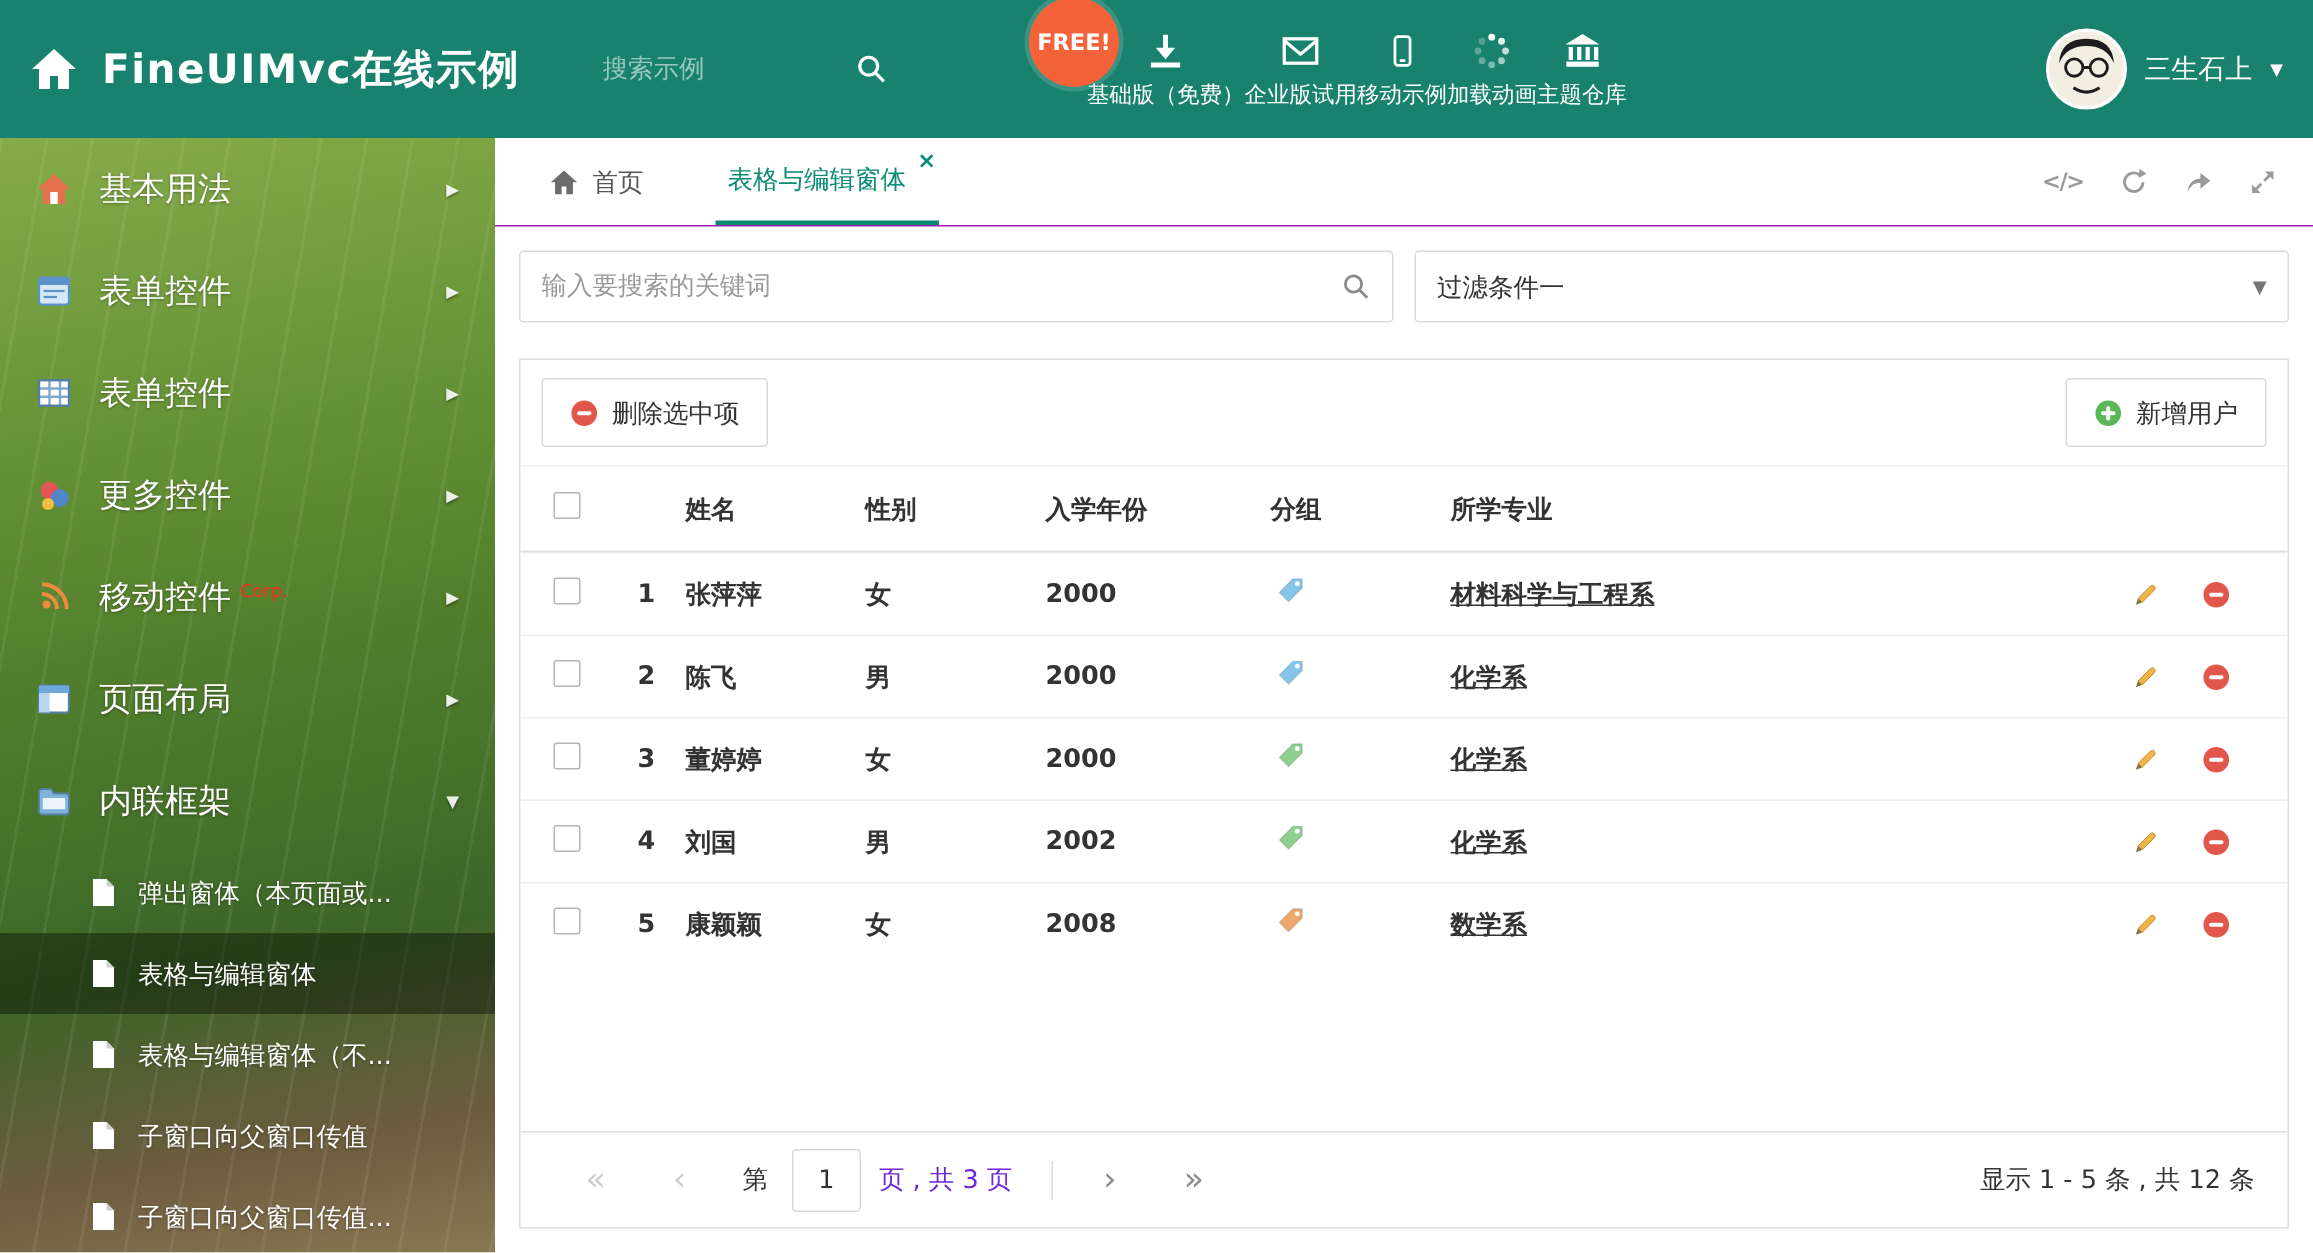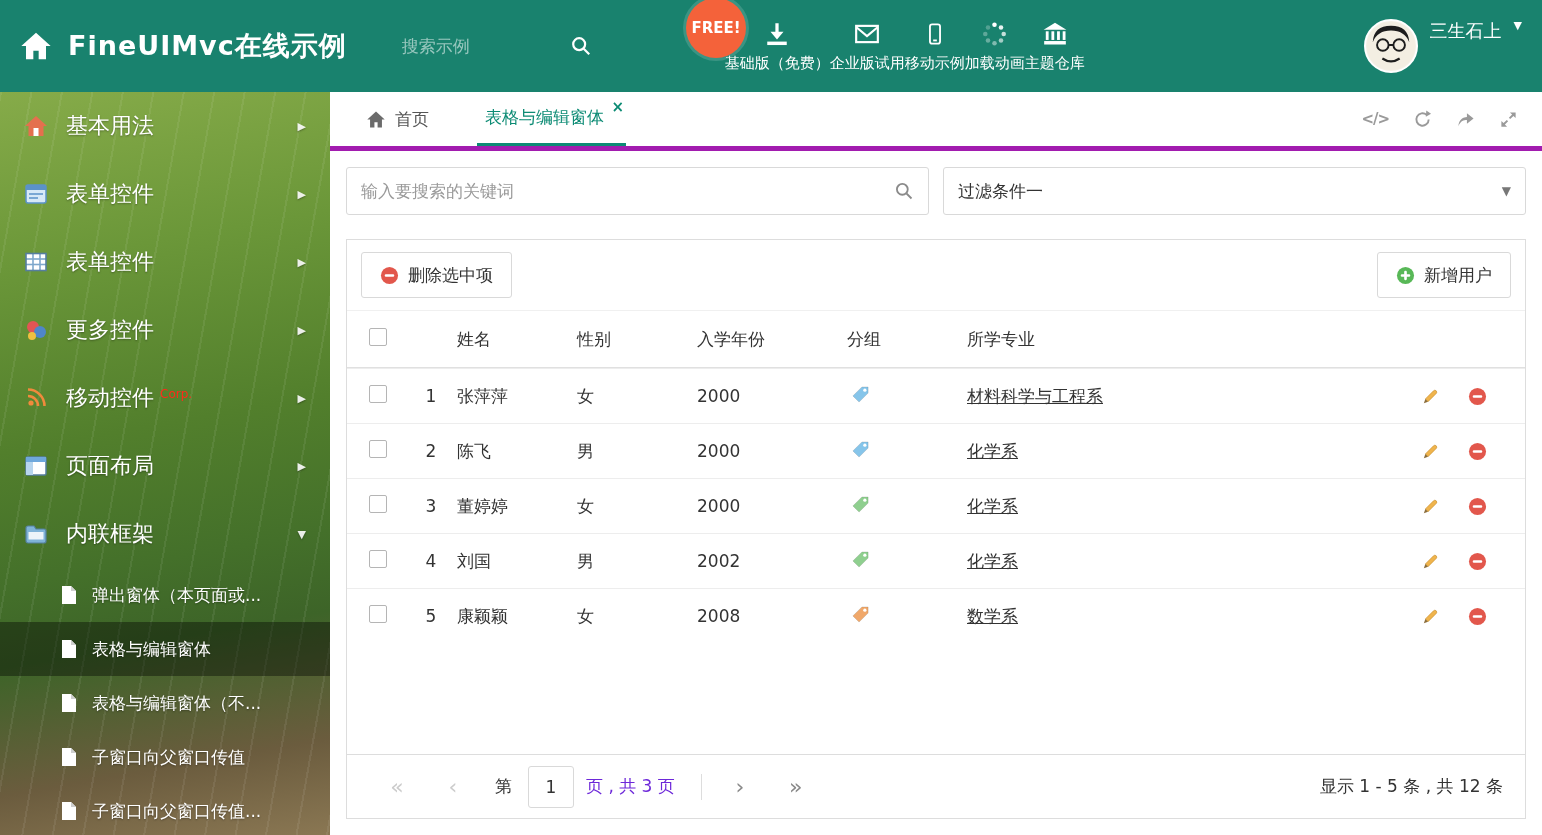--- a/index.html
+++ b/index.html
@@ -13,21 +13,21 @@
   .hsearch { display:flex; align-items:center; margin-left:55px; width:215px; }
   .hsearch input { background:transparent; border:none; outline:none; color:#fff; font-size:17px; width:160px; font-family:inherit; }
   .hsearch input::placeholder { color:rgba(255,255,255,.55); }
   .hmag { width:22px; height:22px; margin-left:8px; cursor:pointer; }
   .free { position:absolute; left:686px; top:-2px; width:60px; height:60px; border-radius:50%; background:#f4623a; color:#fff;
           font-size:15px; font-weight:bold; display:flex; align-items:center; justify-content:center; box-shadow:0 0 0 3px rgba(255,255,255,.15); z-index:3; }
   .topnav { display:flex; align-items:flex-end; margin-left:108px; }
   .tn { display:flex; flex-direction:column; align-items:center; gap:7px; cursor:pointer; white-space:nowrap; }
   .tn-ic { height:28px; display:flex; align-items:flex-end; }
   .tn-label { font-size:15px; }
-  .huser { margin-left:auto; display:flex; gap:12px; cursor:pointer; }
+  .huser { margin-left:auto; display:flex; align-items:center; gap:12px; cursor:pointer; }
   .avatar { width:54px; height:54px; border-radius:50%; overflow:hidden; background:#f5f0e6; border:2px solid #fff; flex:0 0 auto; }
   .uname { font-size:18px; }
   .caret { font-size:11px; color:#fff; }
 
   
   .bodywrap { display:flex; height:743px; }
 
   
   .sidebar { width:330px; flex:0 0 330px; overflow:hidden;
     background:
@@ -40,21 +40,21 @@
   .snav-badge { font-size:12px; color:#ff2a1a; margin-left:6px; margin-top:-8px; text-shadow:none; }
   .snav-arrow { margin-left:auto; font-size:11px; color:rgba(255,255,255,.9); }
   .ssub-item { height:54px; display:flex; align-items:center; padding:0 24px 0 60px; color:#fff; cursor:pointer; text-shadow:0 1px 2px rgba(0,0,0,.35); }
   .ssub-item.active { background:rgba(0,0,0,.38); }
   .ssub-ic { width:18px; height:20px; margin-right:14px; flex:0 0 auto; }
   .ssub-label { font-size:17px; white-space:nowrap; }
 
   
   .main { flex:1; background:#fff; display:flex; flex-direction:column; }
 
-  .tabbar { height:72px; border-bottom:5px solid #a21caf; display:flex; align-items:stretch; padding:0 24px 0 30px; }
+  .tabbar { height:72px; border-bottom:1px solid #a21caf; display:flex; align-items:stretch; padding:0 24px 0 30px; }
   .tab-home { display:flex; align-items:center; gap:9px; color:#555; font-size:17px; cursor:pointer; padding:0 6px; }
   .tab-home-ic { width:20px; height:18px; }
   .tab-active { position:relative; margin-left:42px; display:flex; align-items:center; color:#0c8b74; font-size:17px; cursor:pointer;
                 border-bottom:3px solid #0c8b74; padding:0 22px 0 8px; }
   .tab-close { position:absolute; top:8px; right:2px; font-size:15px; font-weight:bold; color:#0c8b74; line-height:1; cursor:pointer; }
   .tab-tools { margin-left:auto; display:flex; align-items:center; gap:24px; color:#9a9a9a; }
   .tt { cursor:pointer; display:flex; align-items:center; }
   .tt-code { font-size:15px; font-weight:bold; letter-spacing:-1px; }
 
   .content { padding:16px; }
@@ -68,21 +68,21 @@
   .fselect-val { font-size:17px; color:#333; flex:1; }
   .fselect-caret { color:#777; font-size:12px; }
 
   .grid-panel { border:1px solid #ddd; height:580px; display:flex; flex-direction:column; background:#fff;margin-top:24px; }
   .grid-toolbar { display:flex; align-items:center; padding:12px 14px; }
   .btn { display:inline-flex; align-items:center; gap:9px; height:46px; padding:0 18px; border:1px solid #d9d9d9; border-radius:3px;
          background:#fff; font-size:17px; color:#333; cursor:pointer; font-family:inherit; }
   .btn-right { margin-left:auto; }
   .cicon { width:19px; height:19px; }
 
-  .tbl { width:100%; }
+  .tbl { width:100%;font-weight:bold; }
   .trow { display:grid; grid-template-columns:58px 52px 120px 120px 150px 120px 1fr 120px; align-items:center; height:55px; border-top:1px solid #ededed; }
   .thead { height:58px; border-top:1px solid #f0f0f0; border-bottom:1px solid #e0e0e0; font-size:17px; color:#333; }
   .cell { font-size:17px; color:#333; }
   .c-check { padding-left:22px; }
   .checkbox { width:18px; height:18px; border:1px solid #b5b5b5; border-radius:2px; background:#fff; cursor:pointer; display:inline-block; }
   .c-num { text-align:center; }
   .c-tag { padding-left:4px; }
   .c-major a { color:#333; text-decoration:underline; cursor:pointer; }
   .c-actions { display:flex; align-items:center; gap:28px; padding-left:16px; }
   .act { width:19px; height:19px; cursor:pointer; }

